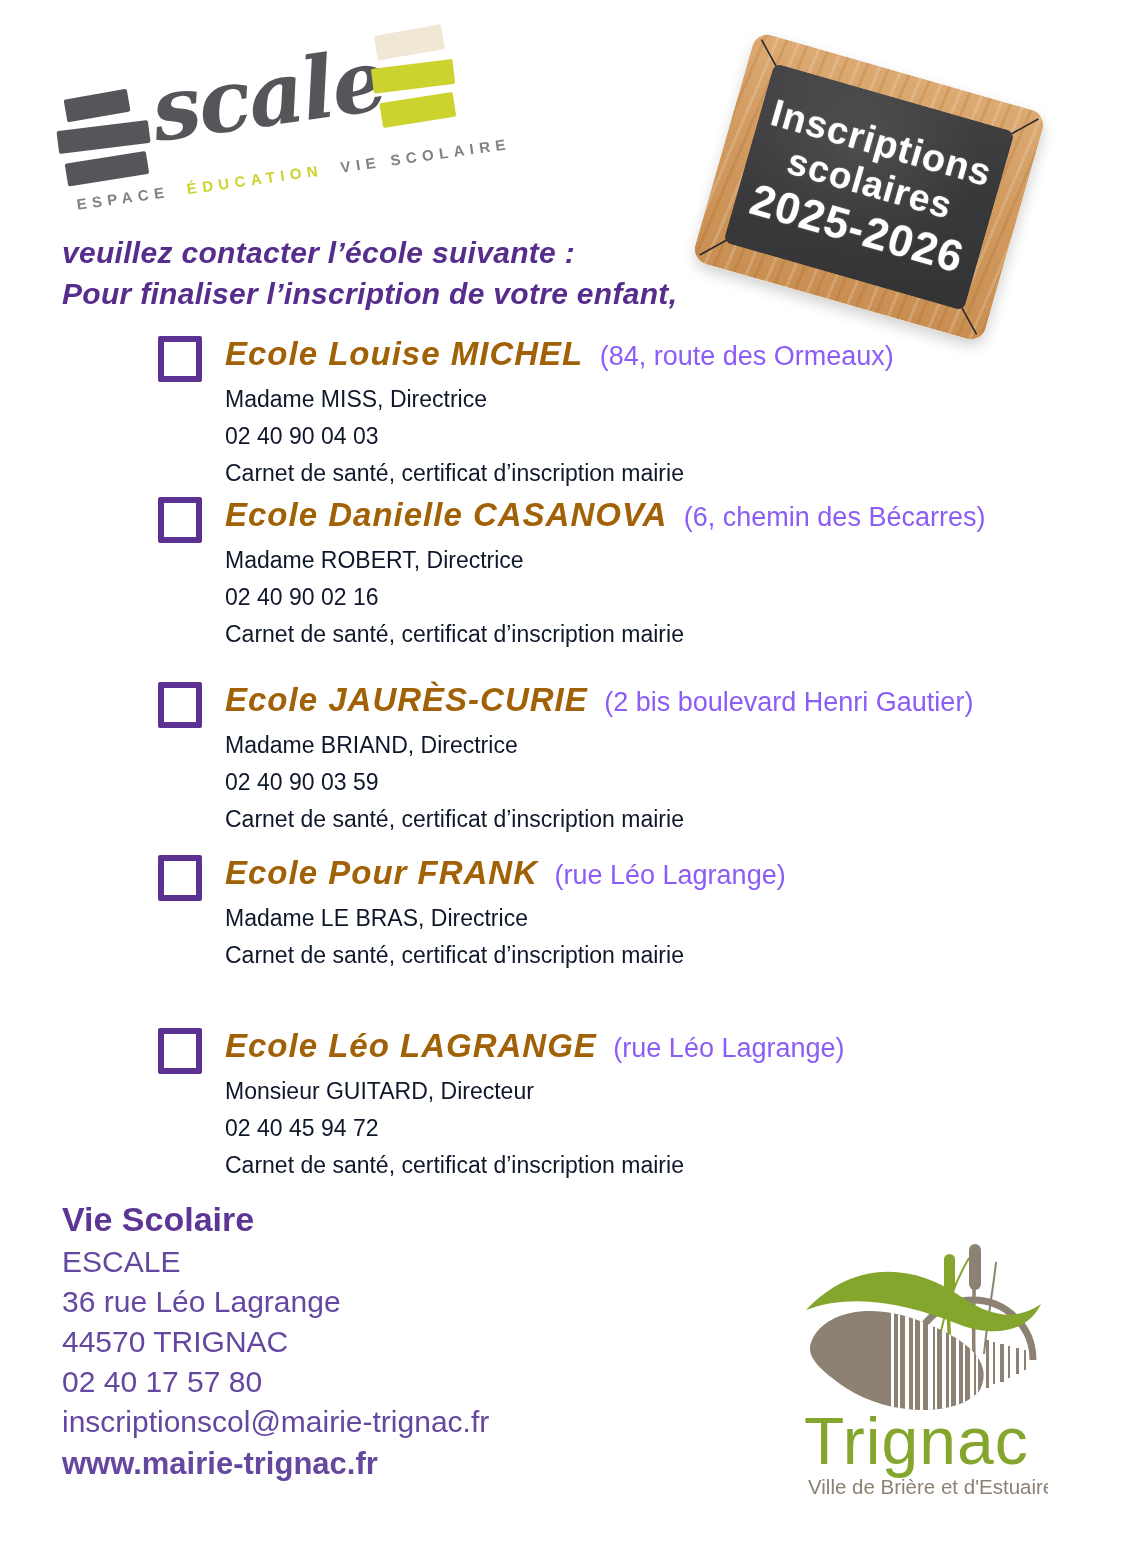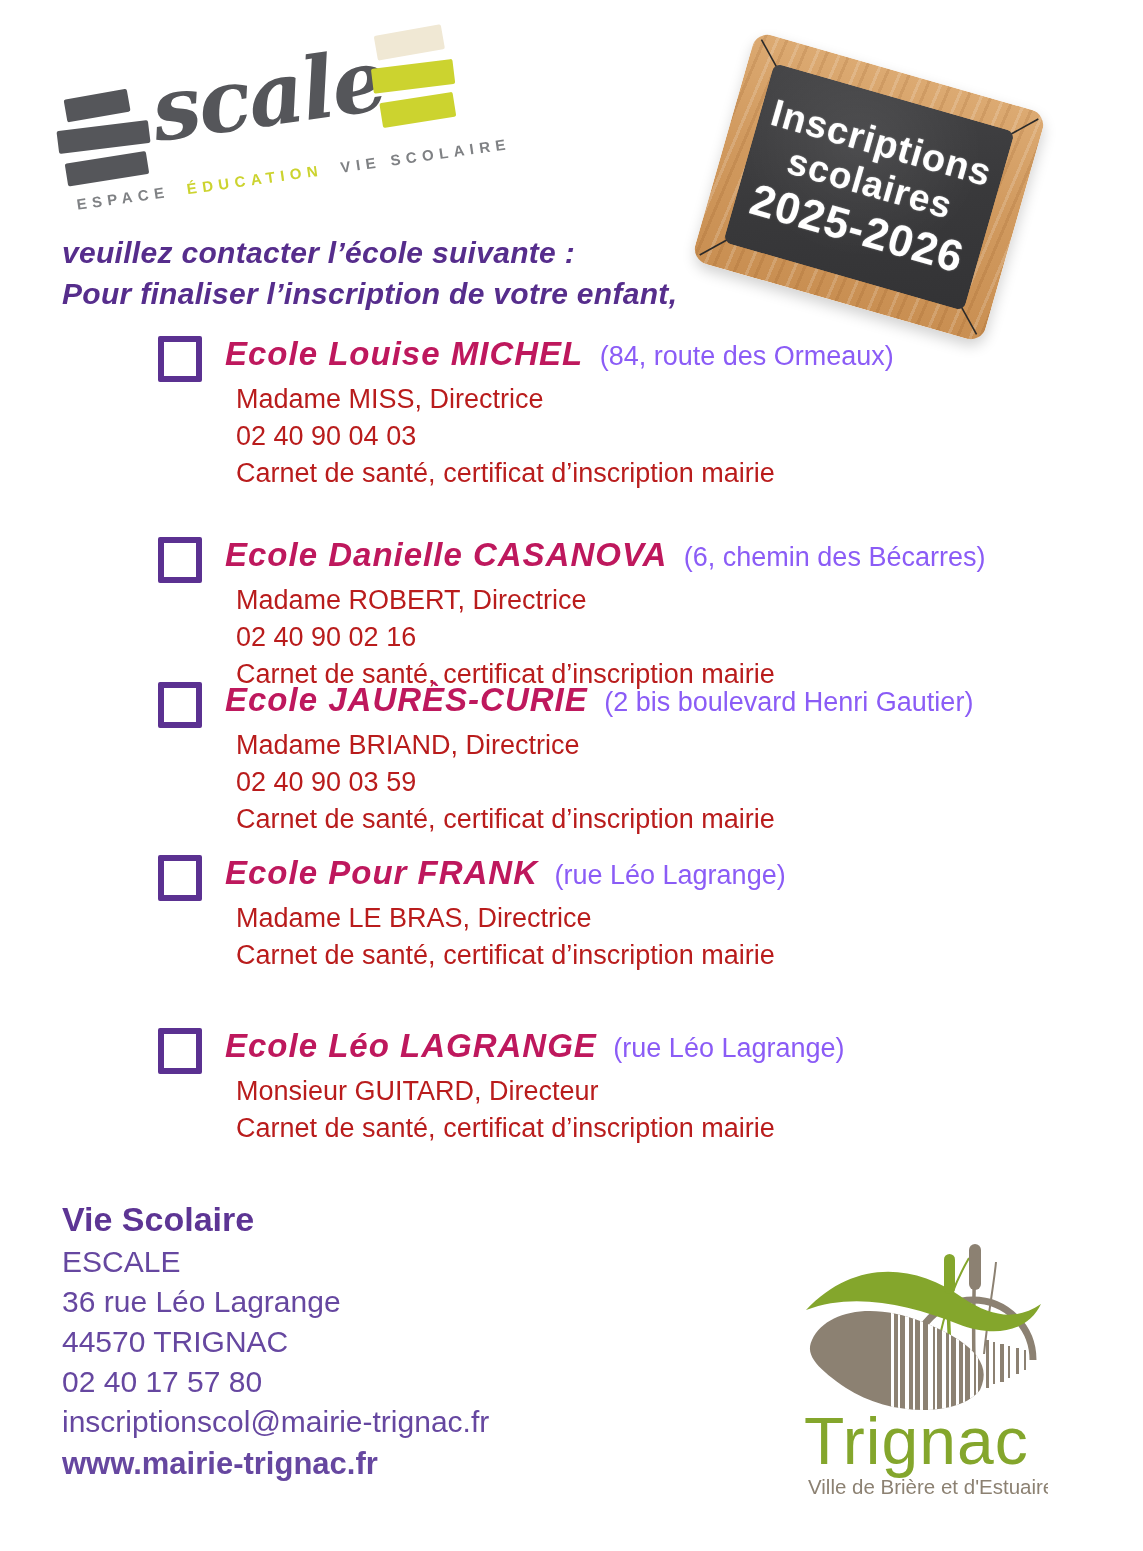--- a/index.html
+++ b/index.html
@@ -67,34 +67,34 @@
 
   
   .intro{
     position:absolute;left:62px;top:232px;width:700px;
     color:#562d8c;font-size:30px;line-height:41px;
     font-weight:bold;font-style:italic;letter-spacing:0.3px;
   }
 
   
   .school{position:absolute;left:158px;width:900px;}
-  .s1{top:333px;} .s2{top:534px;} .s3{top:679px;} .s4{top:852px;} .s5{top:1025px;}
+  .s1{top:333px;} .s2{top:494px;} .s3{top:679px;} .s4{top:852px;} .s5{top:1025px;}
   .checkbox{
     position:absolute;left:0;top:3px;width:32px;height:34px;
     border:6px solid #5b3191;border-radius:2px;background:#ffffff;
     display:inline-block;
   }
   .school-body{margin-left:67px;}
   .school-title{line-height:42px;white-space:nowrap;}
   .sname{
-    color:#be185d;font-size:33px;font-weight:bold;font-style:italic;
+    color:#a16207;font-size:33px;font-weight:bold;font-style:italic;
     letter-spacing:1px;
   }
   .saddr{color:#8b5cf6;font-size:27px;margin-left:12px;}
-  .sline{color:#b91c1c;font-size:27px;line-height:37px;margin-left:11px;}
+  .sline{color:#0f172a;font-size:23px;line-height:37px;}
 
   
   .footer{position:absolute;left:62px;top:1196px;width:560px;color:#6647a0;}
   .f-service{font-size:34px;font-weight:bold;line-height:46px;color:#5d3594;}
   .f-line{font-size:30px;line-height:40px;}
   .f-web{font-size:31px;font-weight:bold;line-height:44px;}
 
   
   .trignac-logo{position:absolute;left:798px;top:1232px;width:250px;height:285px;}
 </style>
@@ -189,20 +189,21 @@
   </div>
 
   <div class="school s5">
     <span class="checkbox"></span>
     <div class="school-body">
       <div class="school-title">
         <span class="sname">Ecole Léo LAGRANGE</span>
         <span class="saddr">(rue Léo Lagrange)</span>
       </div>
       <div class="sline">Monsieur GUITARD, Directeur</div>
+      <div class="sline">02 40 45 94 72</div>
       <div class="sline">Carnet de santé, certificat d’inscription mairie</div>
     </div>
   </div>
 
   <div class="footer">
     <div class="f-service">Vie Scolaire</div>
     <div class="f-line">ESCALE</div>
     <div class="f-line">36 rue Léo Lagrange</div>
     <div class="f-line">44570 TRIGNAC</div>
     <div class="f-line">02 40 17 57 80</div>

